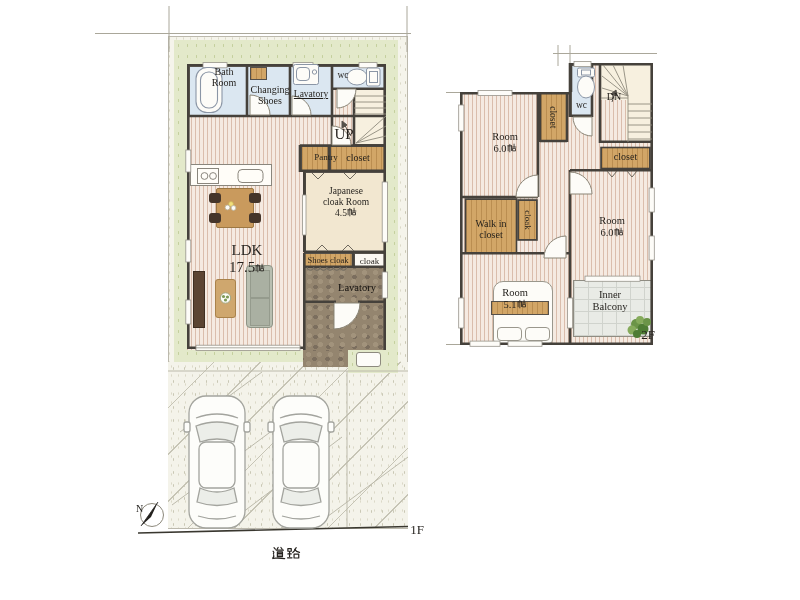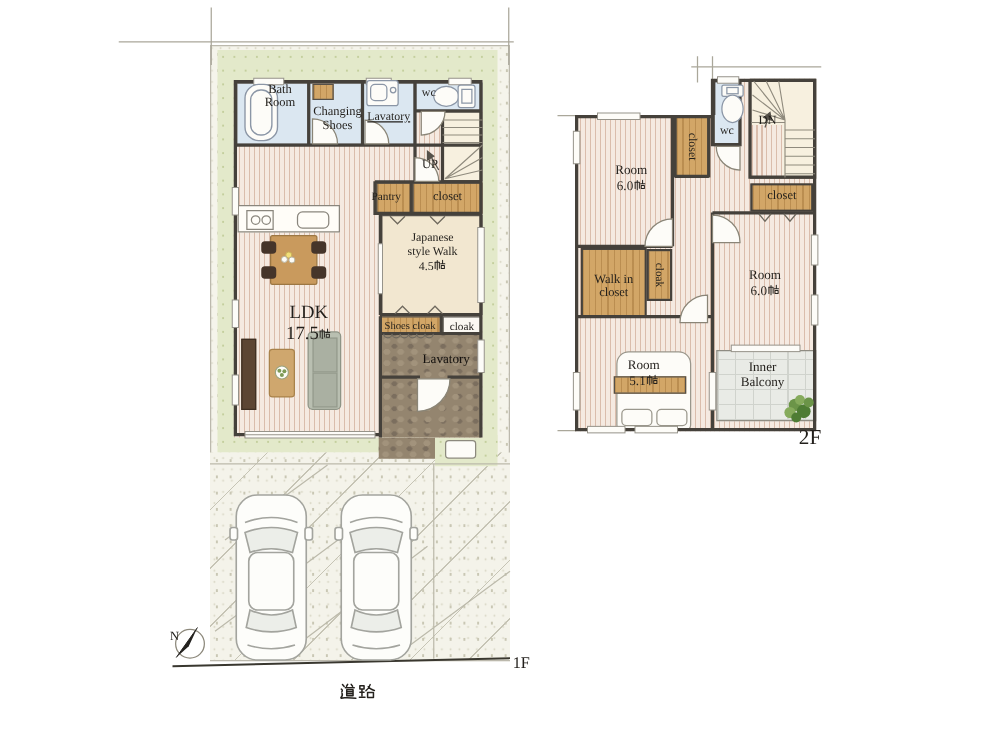--- a/index.html
+++ b/index.html
@@ -256,25 +256,25 @@
         <polygon points="342,121 347,125 342,128"></polygon>
       <path d="M612,102 L615,93" fill="none"></path>
         <polygon points="616,90 611,94 617,96"></polygon>
     </g>
   </svg>
 
   <div class="lab" style="left:204px;top:66px;width:40px;font-size:10px;"><span>Bath Room</span></div>
   <div class="lab" style="left:245px;top:84px;width:50px;font-size:10px;"><span>Changing Shoes</span></div>
   <div class="lab" style="left:286px;top:89px;width:50px;font-size:9.5px;text-decoration:underline;"><span>Lavatory</span></div>
   <div class="lab" style="left:332px;top:70px;width:22px;font-size:9.5px;"><span>wc</span></div>
-  <div class="lab" style="left:333px;top:126px;width:22px;font-size:10px;"><span>UP</span></div>
-  <div class="lab" style="left:292px;top:152px;width:34px;font-size:9px;"><span>Pantry</span></div>
+  <div class="lab" style="left:333px;top:126px;width:22px;font-size:15px;"><span>UP</span></div>
+  <div class="lab" style="left:309px;top:152px;width:34px;font-size:9px;"><span>Pantry</span></div>
   <div class="lab" style="left:332px;top:152px;width:52px;font-size:10px;"><span>closet</span></div>
   <div class="lab" style="left:322px;top:186px;width:48px;font-size:9.5px;">
-    <span>Japanese style Walk</span>
+    <span>Japanese cloak Room</span>
     <div class="szl"><span>4.5</span><svg class="kj" viewBox="0 0 16 16">
           <path d="M1.5,4.5 H7.2 M1.8,4.5 V12.5 M7.2,4.5 V12 M4.5,2.2 V14.2 M11.3,1.8 V6.2 M8.8,6.4 H14.2 M9.6,8.6 H13.6 V12.6 H9.6 Z"></path>
         </svg><span class="sr">帖</span></div>
   </div>
   <div class="lab" style="left:224px;top:242px;width:46px;font-size:15px;">
     <span>LDK</span>
     <div class="szl"><span>17.5</span><svg class="kj" viewBox="0 0 16 16">
           <path d="M1.5,4.5 H7.2 M1.8,4.5 V12.5 M7.2,4.5 V12 M4.5,2.2 V14.2 M11.3,1.8 V6.2 M8.8,6.4 H14.2 M9.6,8.6 H13.6 V12.6 H9.6 Z"></path>
         </svg><span class="sr">帖</span></div>
   </div>
@@ -308,15 +308,15 @@
   </div>
   <div class="lab" style="left:463px;top:218px;width:56px;font-size:10px;"><span>Walk in closet</span></div>
   <div class="lab" style="left:510px;top:215px;width:36px;font-size:9px;transform:rotate(90deg);"><span>cloak</span></div>
   <div class="lab" style="left:488px;top:287px;width:54px;font-size:10.5px;z-index:31;">
     <span>Room</span>
     <div class="szl"><span>5.1</span><svg class="kj" viewBox="0 0 16 16">
           <path d="M1.5,4.5 H7.2 M1.8,4.5 V12.5 M7.2,4.5 V12 M4.5,2.2 V14.2 M11.3,1.8 V6.2 M8.8,6.4 H14.2 M9.6,8.6 H13.6 V12.6 H9.6 Z"></path>
         </svg><span class="sr">帖</span></div>
   </div>
   <div class="lab" style="left:582px;top:289px;width:56px;font-size:10.5px;"><span>Inner Balcony</span></div>
-  <div class="lab" style="left:634px;top:340px;width:28px;font-size:17px;"><span>2F</span></div>
+  <div class="lab" style="left:634px;top:328px;width:28px;font-size:13px;"><span>2F</span></div>
 
 </div>
 
 </body></html>

